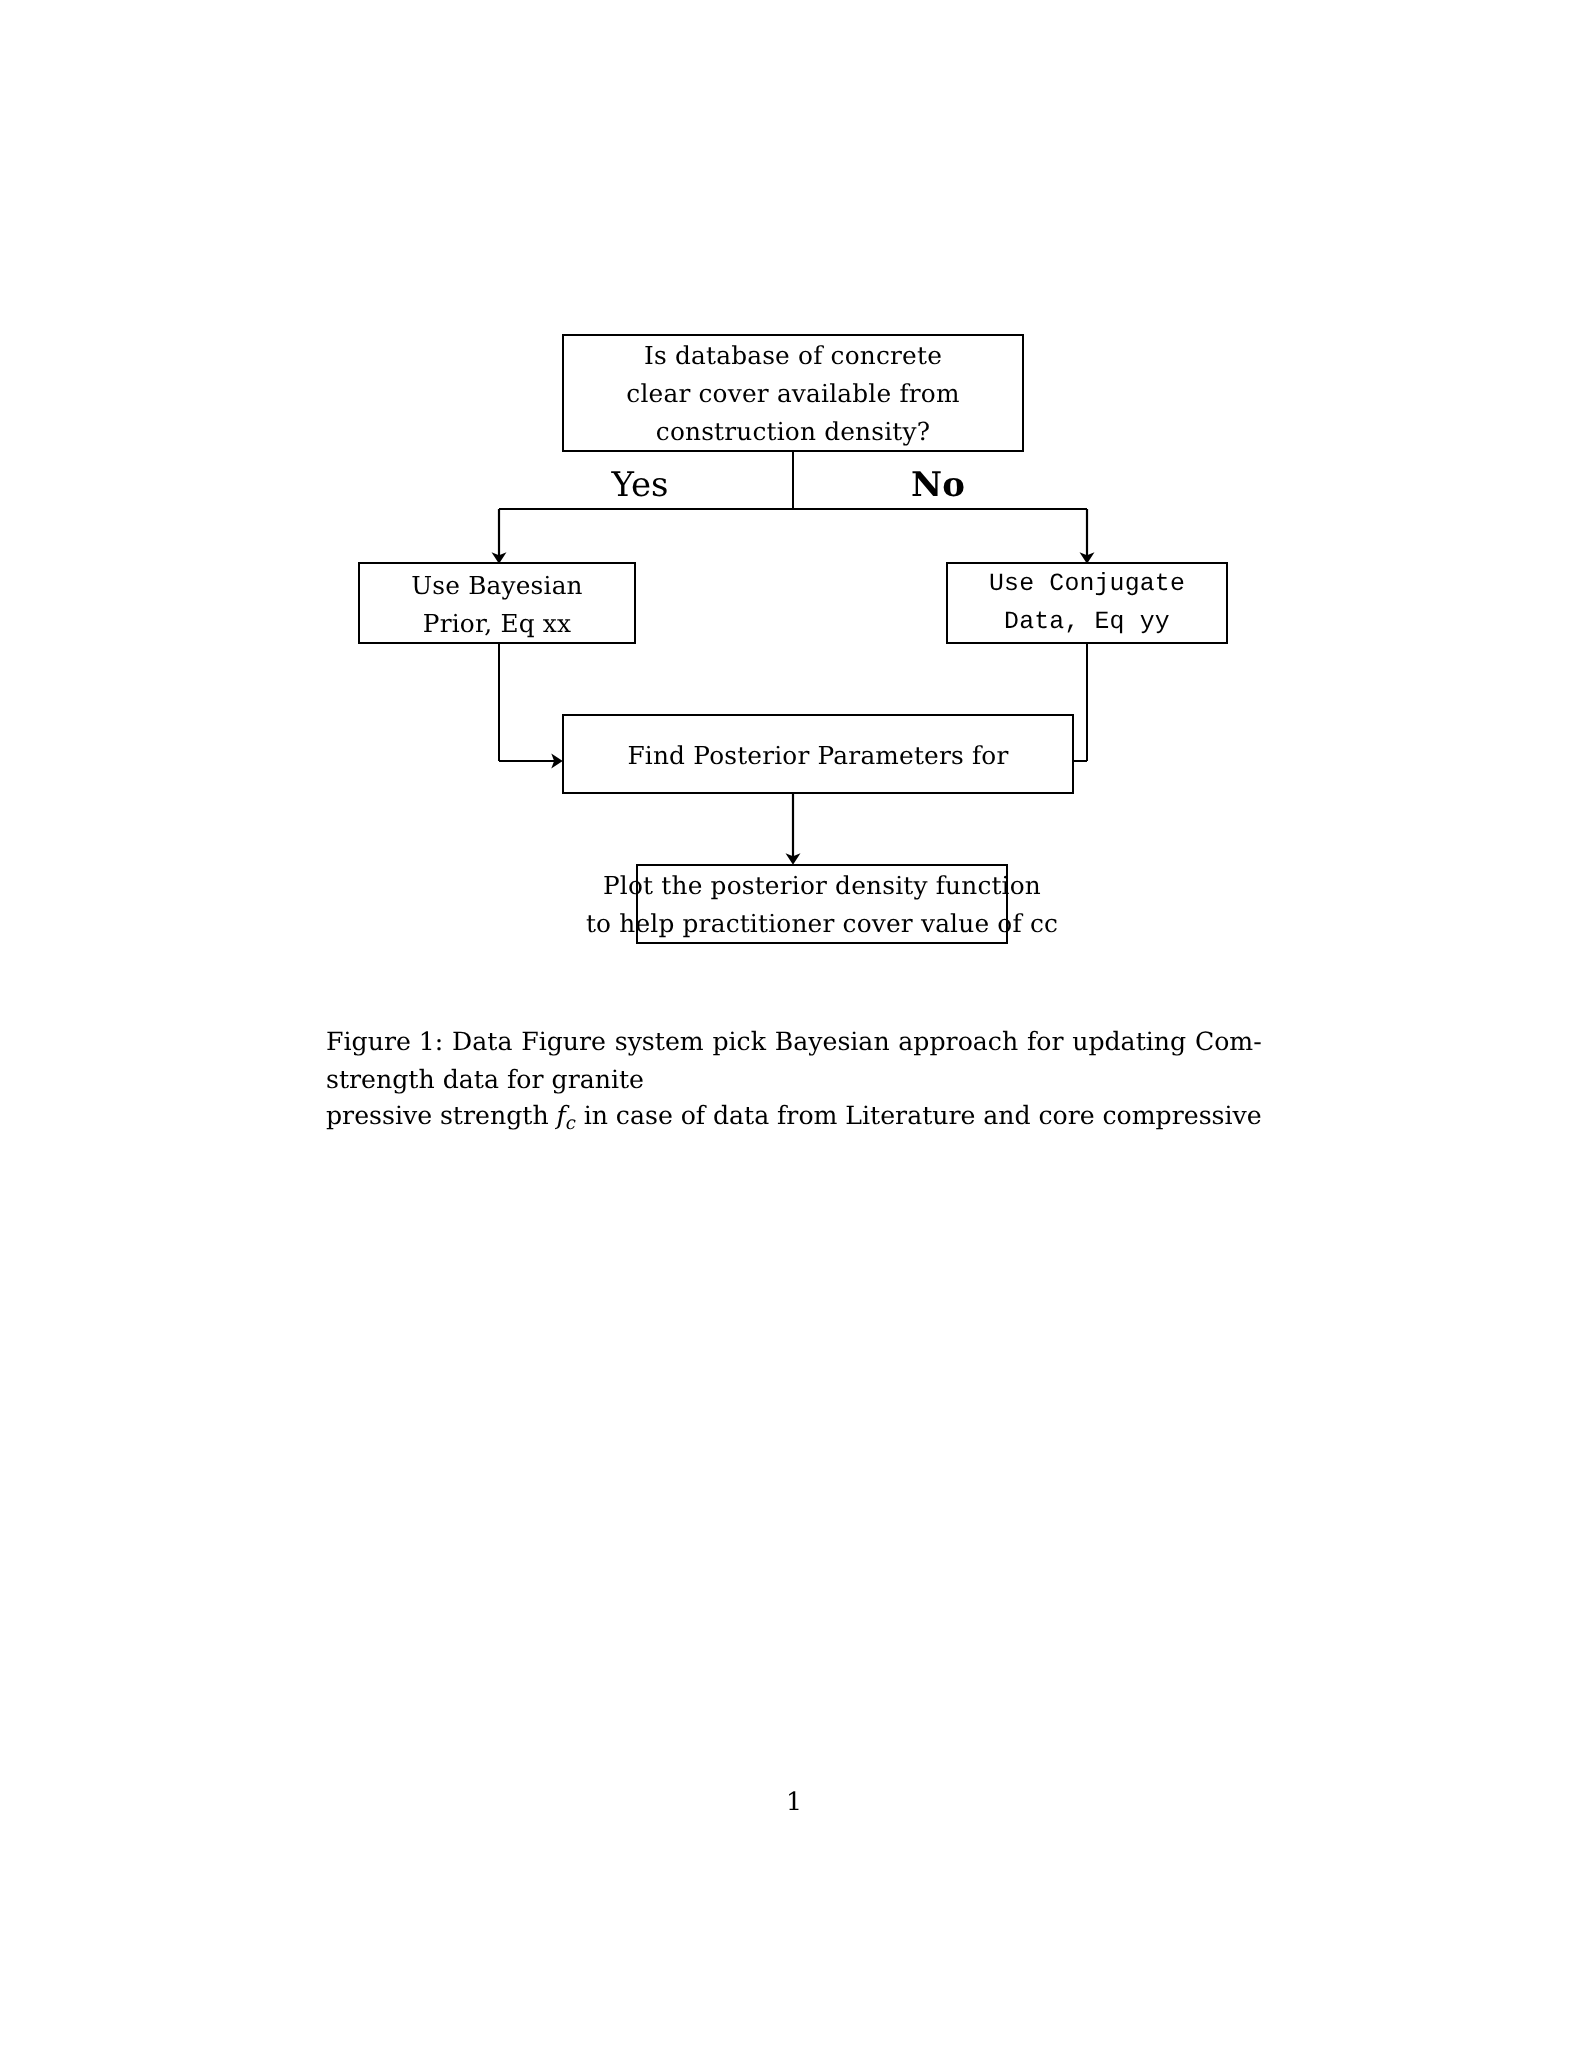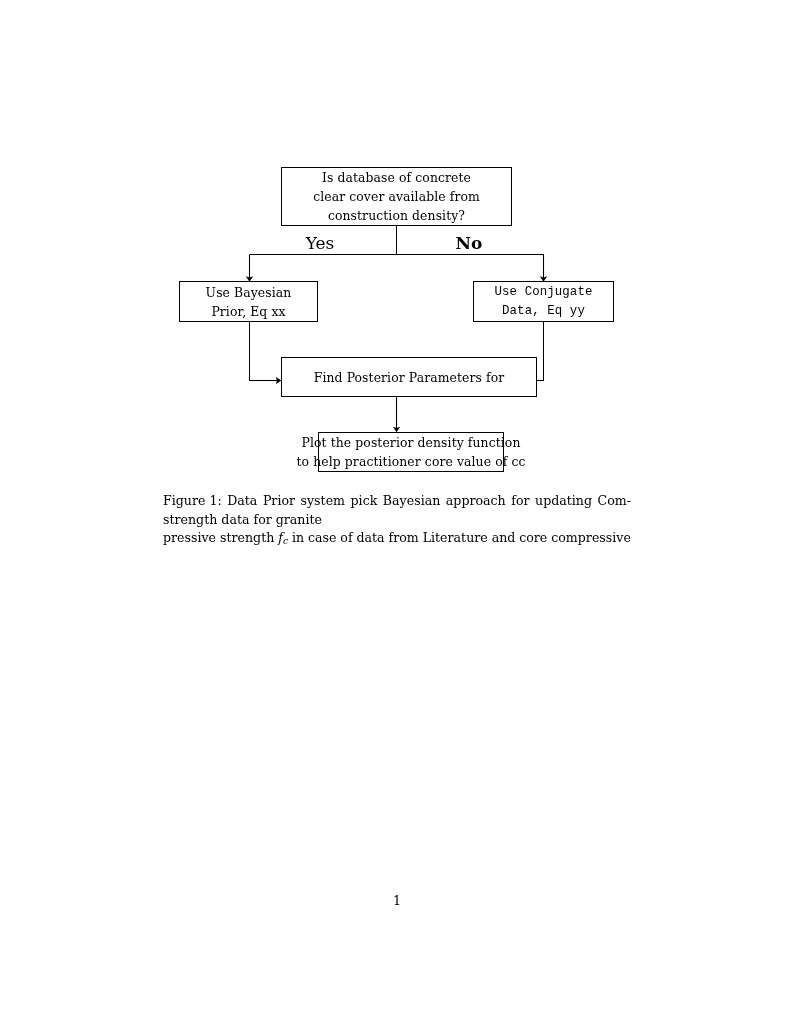--- a/index.html
+++ b/index.html
@@ -65,21 +65,21 @@
     white-space: nowrap;
     text-align: center;
   }
   #label-yes { left: 290px; top: 236px; width: 60px; }
   #label-no  { left: 440px; top: 236px; width: 58px; font-weight: bold; }
 
   
   #caption {
     position: absolute;
     left: 163px;
-    top: 492px;
+    top: 512px;
     width: 468px;
     font-size: 12.6px;
     line-height: 18.6px;
     text-align: justify;
     text-justify: inter-word;
   }
   #caption .cap-line {
     display: block;
     white-space: nowrap;
   }
@@ -163,30 +163,30 @@
       <span class="ln">Use Conjugate</span>
       <span class="ln">Data, Eq yy</span>
     </div>
 
     <div class="node-box" id="node-posterior">
       <span class="ln">Find Posterior Parameters for</span>
     </div>
 
     <div class="node-box" id="node-plot">
       <span class="ln">Plot the posterior density function</span>
-      <span class="ln">to help practitioner core value of cc</span>
+      <span class="ln">to help practitioner cover value of cc</span>
     </div>
 
   </div>
 
   <div id="caption">
     <span class="cap-line just">
       <span>Figure 1:</span>
       <span>Data</span>
-      <span>Prior</span>
+      <span>Figure</span>
       <span>system</span>
       <span>pick</span>
       <span>Bayesian</span>
       <span>approach</span>
       <span>for</span>
       <span>updating</span>
       <span>Com-</span>
     </span>
     <span class="cap-line">strength data for granite</span>
     <span class="cap-line just">

